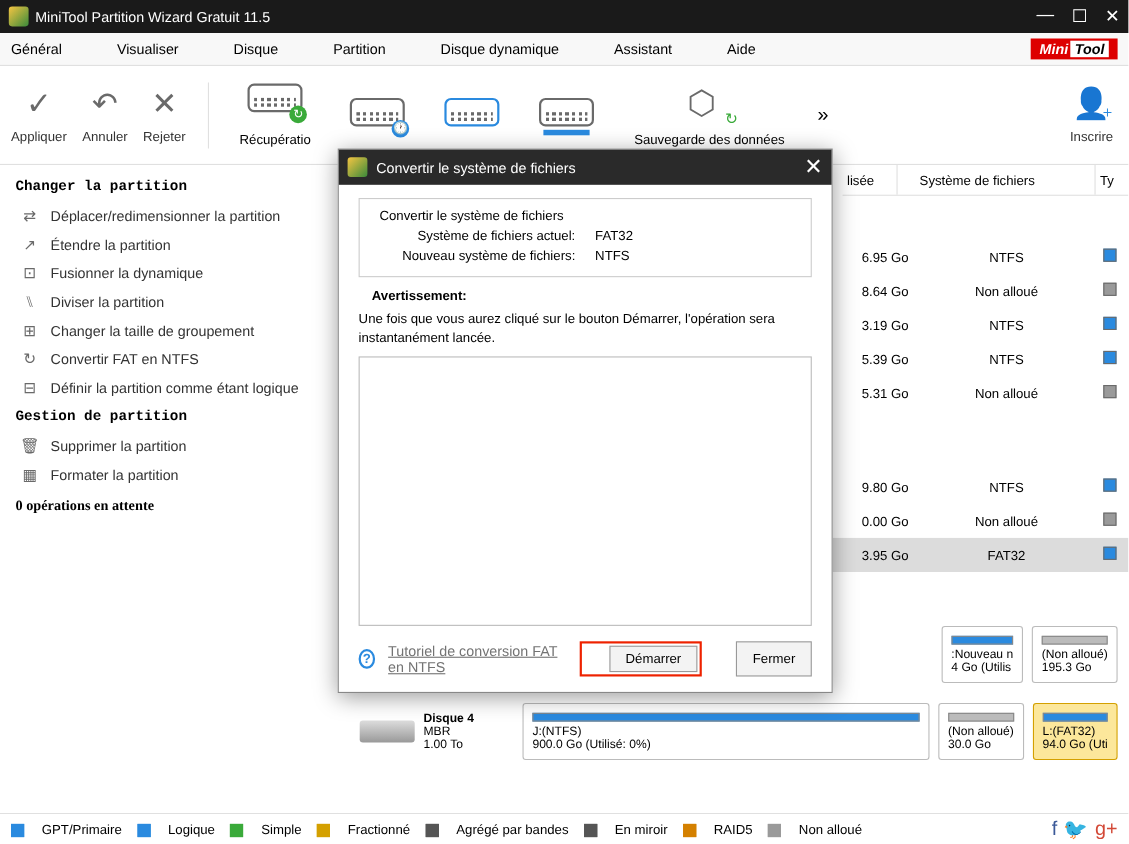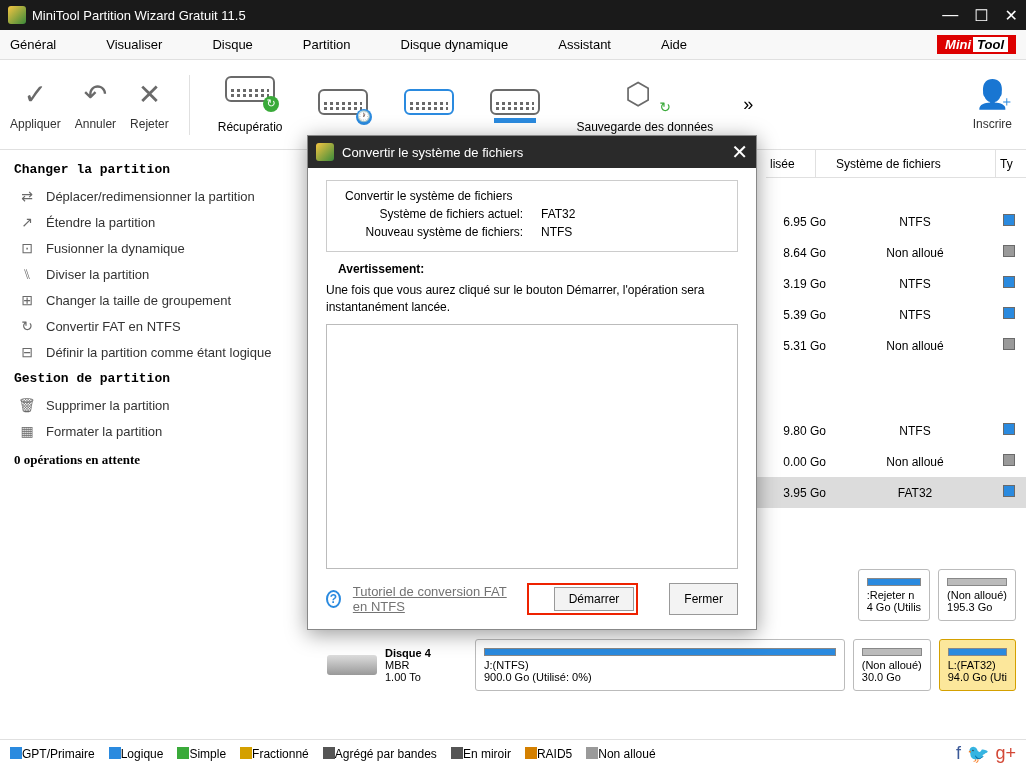--- a/index.html
+++ b/index.html
@@ -34,40 +34,40 @@
 .main { display:flex; height: calc(100% - 30px - 30px - 90px - 28px); }
 .sidebar { width: 307px; background:#fff; font-size:13px; overflow:hidden; padding:6px 0; }
 .sidebar .section-h { font-weight:bold; padding:6px 14px;font-family:Liberation Mono, monospace; }
 .sidebar .act { display:flex; align-items:center; gap:10px; padding:5px 18px; cursor:pointer; color:#333; }
 .sidebar .act .aico { width:18px;text-align:center;color:#6a6a6a;font-size:14px; }
 .sidebar .pending { font-weight:bold; padding:8px 14px;font-family:Liberation Serif, serif; }
 
 .content { flex:1; position:relative; background:#fff; overflow:hidden; }
 .grid-head { position:absolute; top:0; right:0; height:28px; display:flex; align-items:center; font-size:12px; border-bottom:1px solid #e0e0e0; }
 .grid-head div { padding:0 20px; border-right:1px solid #e0e0e0; height:100%; display:flex; align-items:center; }
-.rows { position:absolute; top:56px; right:0; width:270px; }
+.rows { position:absolute; top:68px; right:0; width:270px; }
 .row { display:flex; height:31px; align-items:center; font-size:12px; }
 .row.sel { background:#dcdcdc; }
 .row .c1 { width:80px; text-align:right; padding-right:10px; }
 .row .c2 { width:158px; text-align:center; }
 .row .c3 { width:30px; text-align:center; }
 .sq { display:inline-block;width:12px;height:12px;border:1px solid #6a6a6a; }
 .sq.blue{background:#2a8adf;} .sq.gray{background:#9a9a9a;}
 
 .disk-strip { position:absolute; right:10px; height:60px; display:flex; align-items:center; gap:8px; font-size:11px; }
 .strip-row1 { top:415px; }
 .strip-row2 { top:485px; }
 .box { border:1px solid #bbb; border-radius:3px; padding:4px 8px; height:52px; display:flex; flex-direction:column; justify-content:center; }
 .box .bar{height:8px;border:1px solid #888;margin-bottom:3px;}
 .box.yellow{background:#fce79b;border-color:#d4a000;}
 .diskinfo{display:flex;align-items:center;gap:8px;width:140px;}
 .diskinfo .dskico{width:50px;height:20px;background:linear-gradient(#ddd,#999);border-radius:3px;}
 
 .legend { height:28px; display:flex; align-items:center; gap:14px; padding:0 10px; font-size:12px; border-top:1px solid #e0e0e0; background:#fff; }
-.legend .litem{display:flex;align-items:flex-start;gap:0;}
+.legend .litem{display:flex;align-items:flex-end;gap:16px;}
 .legend .social{margin-left:auto;display:flex;gap:6px;font-size:18px;}
 .fb{color:#3b5998;} .tw{color:#1da1f2;} .gp{color:#d34836;}
 
 
 .modal { position:absolute; left:307px; top:135px; width:450px; background:#fff; border:1px solid #888; box-shadow:0 4px 20px rgba(0,0,0,.4); z-index:50; }
 .modal .mhead { background:#2a2a2a; color:#fff; height:32px; display:flex; align-items:center; padding:0 8px; font-size:13px; }
 .modal .mhead .mico{width:18px;height:18px;background:linear-gradient(135deg,#f5c542,#3a8a3a);border-radius:3px;margin-right:8px;}
 .modal .mhead .mx{margin-left:auto;font-size:20px;cursor:pointer;line-height:1;}
 .modal .mbody{padding:12px 18px 14px;font-size:12px;}
 .fieldset{border:1px solid #ccc;padding:8px 14px;margin-bottom:10px;}
@@ -251,21 +251,21 @@
         <div class="row sel">
           <div class="c1">3.95 Go</div>
           <div class="c2">FAT32</div>
           <div class="c3"><span class="sq blue"></span></div>
         </div>
       </div>
 
     <div class="disk-strip strip-row1">
       <div class="box">
           <div class="bar" style="background:#2a8adf"></div>
-          <div>:Rejeter n</div>
+          <div>:Nouveau n</div>
           <div>4 Go (Utilis</div>
         </div>
       <div class="box">
           <div class="bar" style="background:#bbb"></div>
           <div>(Non alloué)</div>
           <div>195.3 Go</div>
         </div>
     </div>
 
     <div class="disk-strip strip-row2" style="left:20px;right:10px">

